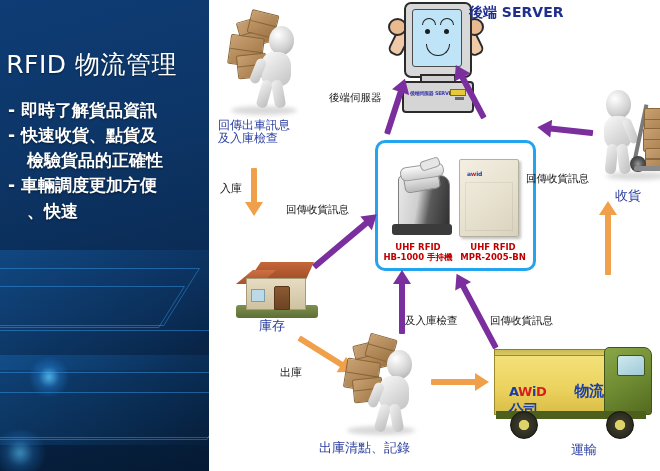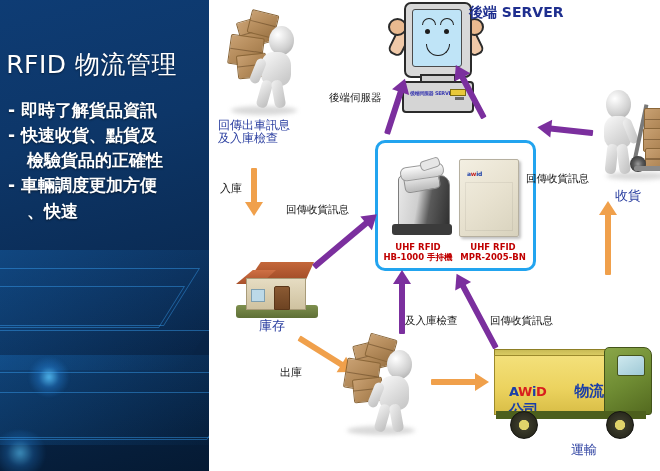--- a/index.html
+++ b/index.html
@@ -294,20 +294,21 @@
       <div class="crate" style="left:16px;top:8px;width:30px;height:26px;transform:rotate(-14deg);"></div>
       <div class="crate" style="left:6px;top:26px;width:32px;height:28px;transform:rotate(9deg);"></div>
       <div class="crate" style="left:28px;top:2px;width:26px;height:22px;transform:rotate(16deg);"></div>
       <div class="crate" style="left:14px;top:44px;width:28px;height:22px;transform:rotate(-6deg);"></div>
       <div class="f-head" style="left:48px;top:16px;width:25px;height:29px;"></div>
       <div class="f-body" style="left:40px;top:42px;width:30px;height:34px;"></div>
       <div class="f-arm" style="left:32px;top:48px;width:10px;height:26px;transform:rotate(22deg);"></div>
       <div class="f-leg" style="left:38px;top:70px;width:11px;height:28px;transform:rotate(16deg);"></div>
       <div class="f-leg" style="left:52px;top:70px;width:11px;height:28px;transform:rotate(-10deg);"></div>
     </div>
+    <div class="lbl-blue" style="left:110px;top:440px;font-size:13px;">出庫清點、記錄</div>
 
     <div class="arrow ar-purple" style="left:193px;top:334px;width:66px;transform:rotate(-90deg);">
       <div class="shaft" style="width:52px;"></div>
       <div class="head" style="left:50px;"></div>
     </div>
     <div class="lbl" style="left:196px;top:314px;">及入庫檢查</div>
 
     <div class="arrow ar-purple" style="left:287px;top:348px;width:86px;transform:rotate(-118deg);">
       <div class="shaft" style="width:72px;"></div>
       <div class="head" style="left:70px;"></div>

